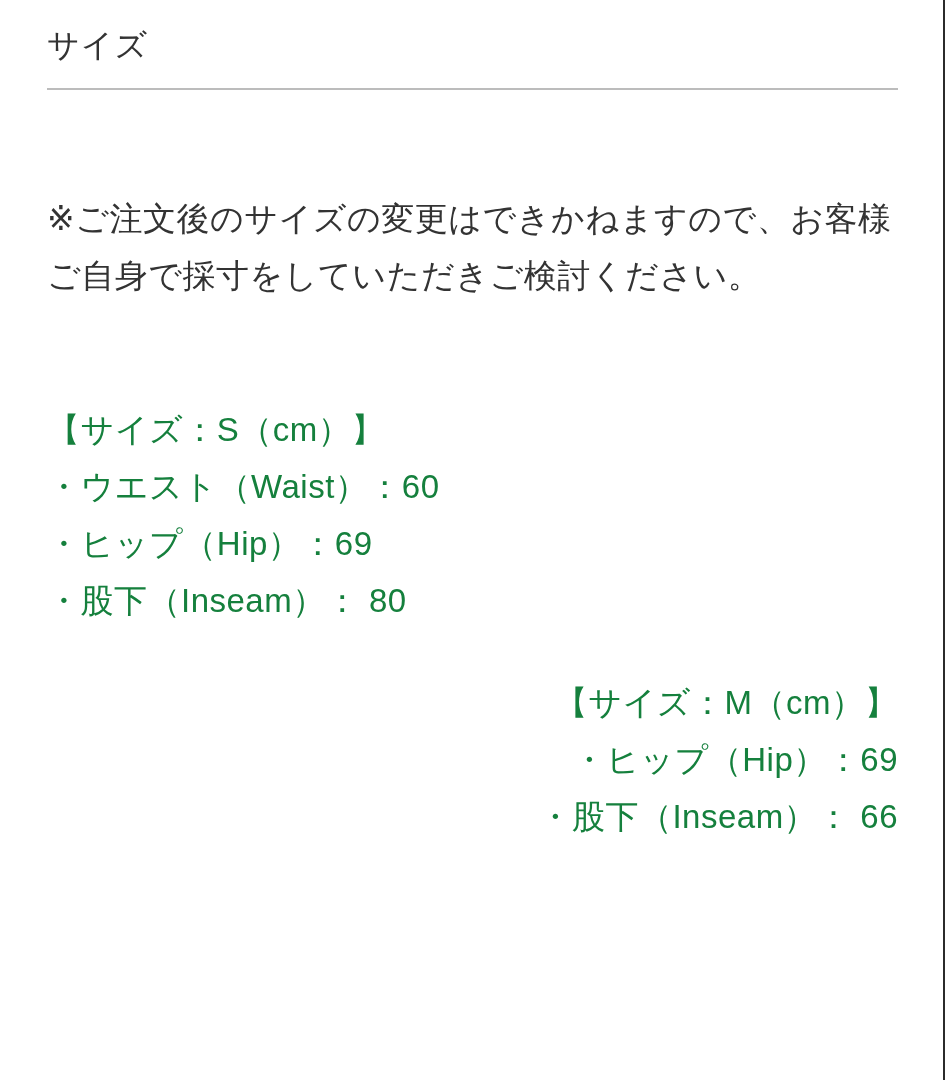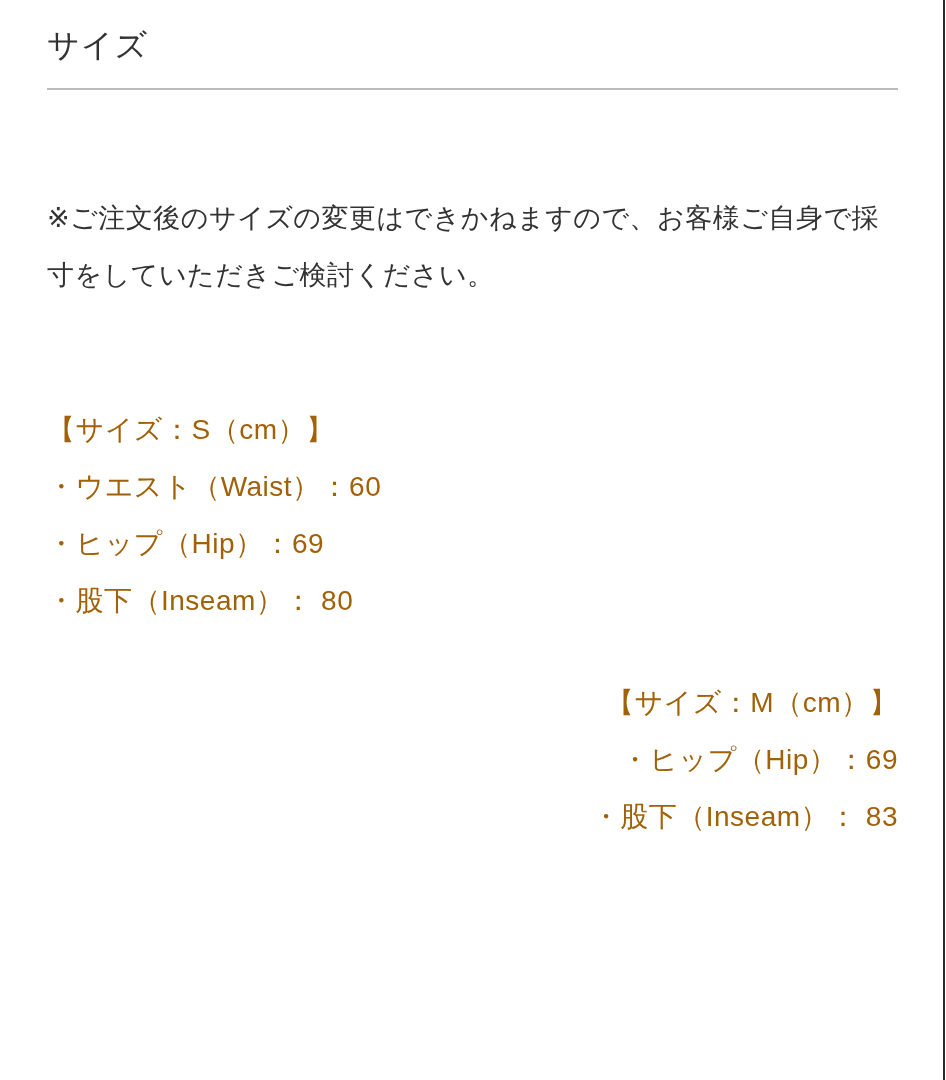--- a/index.html
+++ b/index.html
@@ -31,31 +31,31 @@
 
   .divider {
     border: none;
     height: 2px;
     background: #bcbcbc;
     margin: 20px 0 0 0;
   }
 
   .notice {
     margin: 100px 0 0 0;
-    font-size: 27px;
+    font-size: 33px;
     line-height: 57px;
     letter-spacing: 0.5px;
     color: #333333;
   }
 
   .size-block {
-    font-size: 28px;
+    font-size: 33px;
     line-height: 57px;
     letter-spacing: 0.5px;
-    color: #a16207;
+    color: #15803d;
   }
   .size-block.first { margin-top: 97px; }
   .size-block.second { margin-top: 45px; text-align: right; }
 
   .size-line { margin: 0; }
 
   
   .frame-line {
     position: absolute;
     top: 0;
@@ -80,19 +80,19 @@
     <div class="size-block first">
       <p class="size-line">【サイズ：S（cm）】</p>
       <p class="size-line">・ウエスト（Waist）：60</p>
       <p class="size-line">・ヒップ（Hip）：69</p>
       <p class="size-line">・股下（Inseam）： 80</p>
     </div>
 
     <div class="size-block second">
       <p class="size-line">【サイズ：M（cm）】</p>
       <p class="size-line">・ヒップ（Hip）：69</p>
-      <p class="size-line">・股下（Inseam）： 83</p>
+      <p class="size-line">・股下（Inseam）： 66</p>
     </div>
 
   </div>
 
   <div class="frame-line"></div>
 </div>
 
 </body></html>

